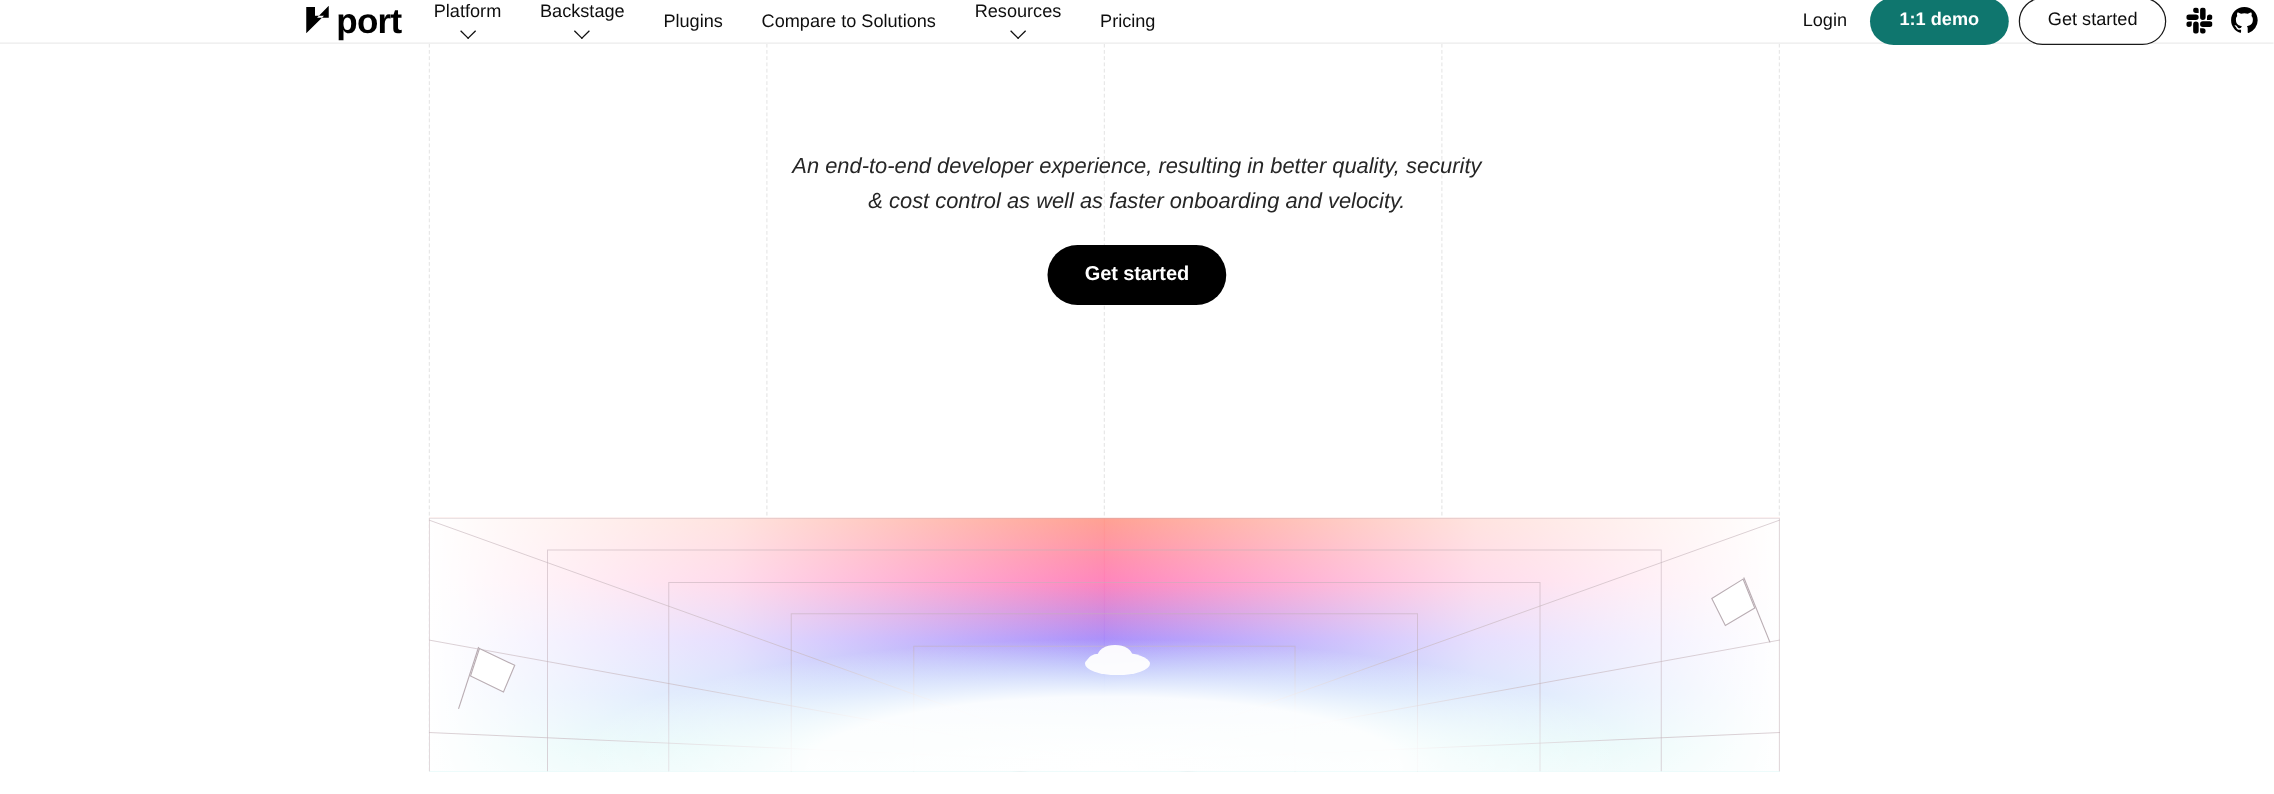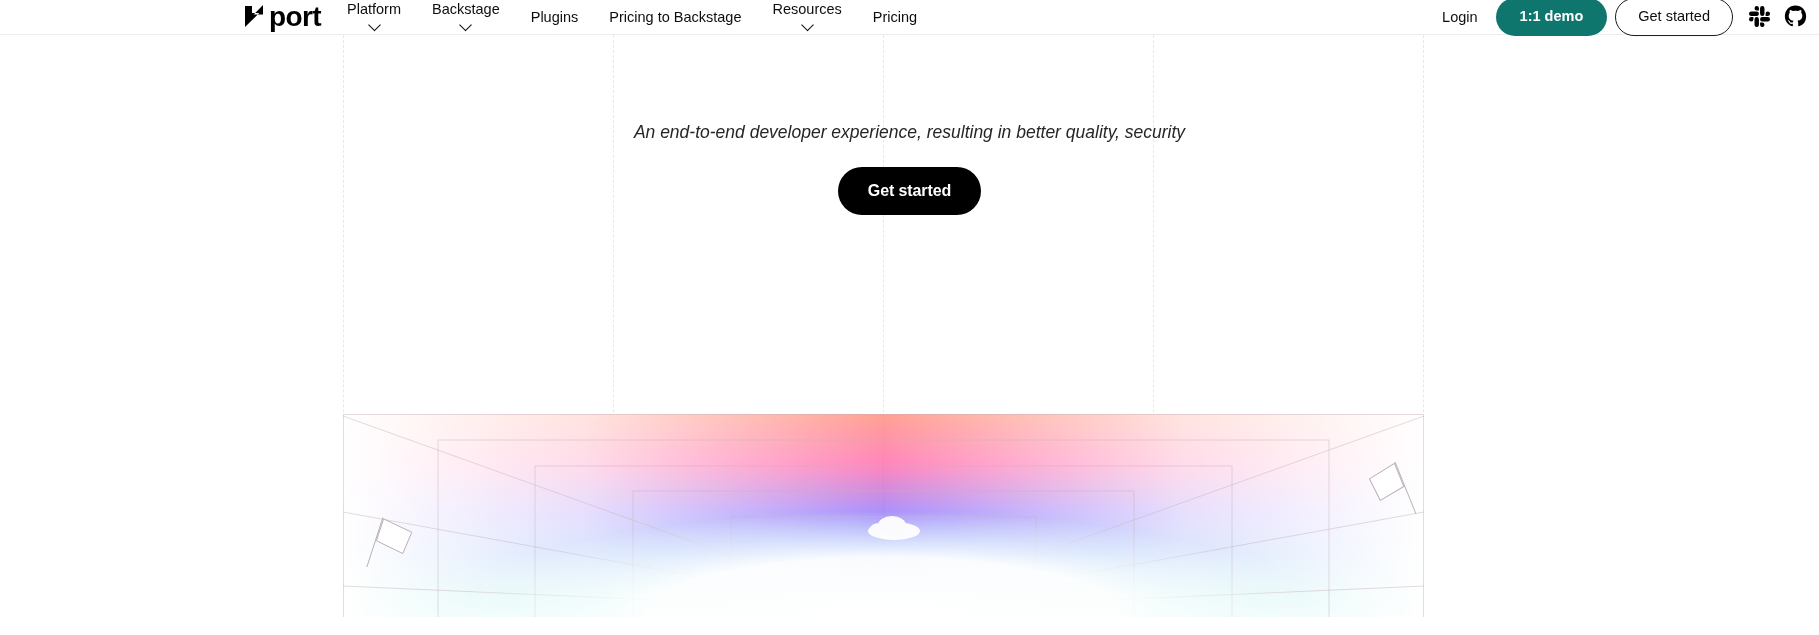--- a/index.html
+++ b/index.html
@@ -218,21 +218,21 @@
       <span class="chev"></span>
     </div>
     <div class="nav-item">
       <span>Backstage</span>
       <span class="chev"></span>
     </div>
     <div class="nav-item">
       <span>Plugins</span>
     </div>
     <div class="nav-item">
-      <span>Pricing to Backstage</span>
+      <span>Compare to Solutions</span>
     </div>
     <div class="nav-item">
       <span>Resources</span>
       <span class="chev"></span>
     </div>
     <div class="nav-item">
       <span>Pricing</span>
     </div>
   </nav>
 
@@ -264,20 +264,21 @@
     <div class="gridline" style="left:343px"></div>
     <div class="gridline" style="left:613px"></div>
     <div class="gridline" style="left:883px"></div>
     <div class="gridline" style="left:1153px"></div>
     <div class="gridline" style="left:1423px"></div>
   </div>
 
   <div class="hero-inner">
     <p class="hero-sub">
       <span>An end-to-end developer experience, resulting in better quality, security</span><br>
+      <span>&amp; cost control as well as faster onboarding and velocity.</span>
     </p>
     <button class="btn-hero">Get started</button>
   </div>
 
   <div class="tunnel">
     <svg width="1081" height="256" viewBox="0 0 1081 256" xmlns="http://www.w3.org/2000/svg">
       <defs>
         <linearGradient id="rainbow" x1="0" y1="0" x2="0" y2="1">
           <stop offset="0%" stop-color="#ff9d8c"></stop>
           <stop offset="20%" stop-color="#ff7fb9"></stop>

